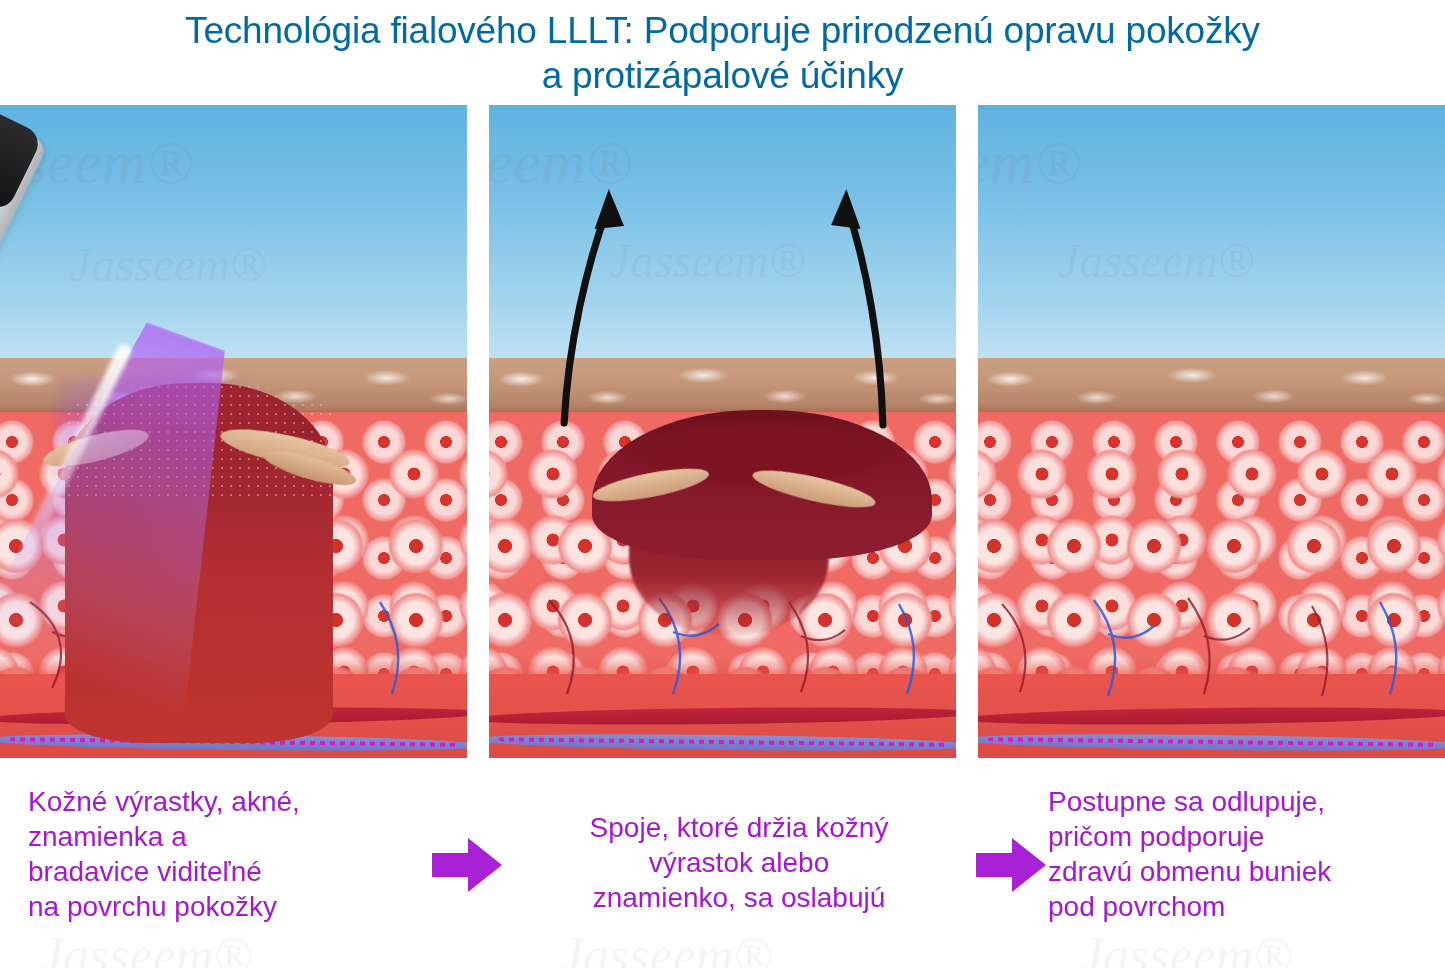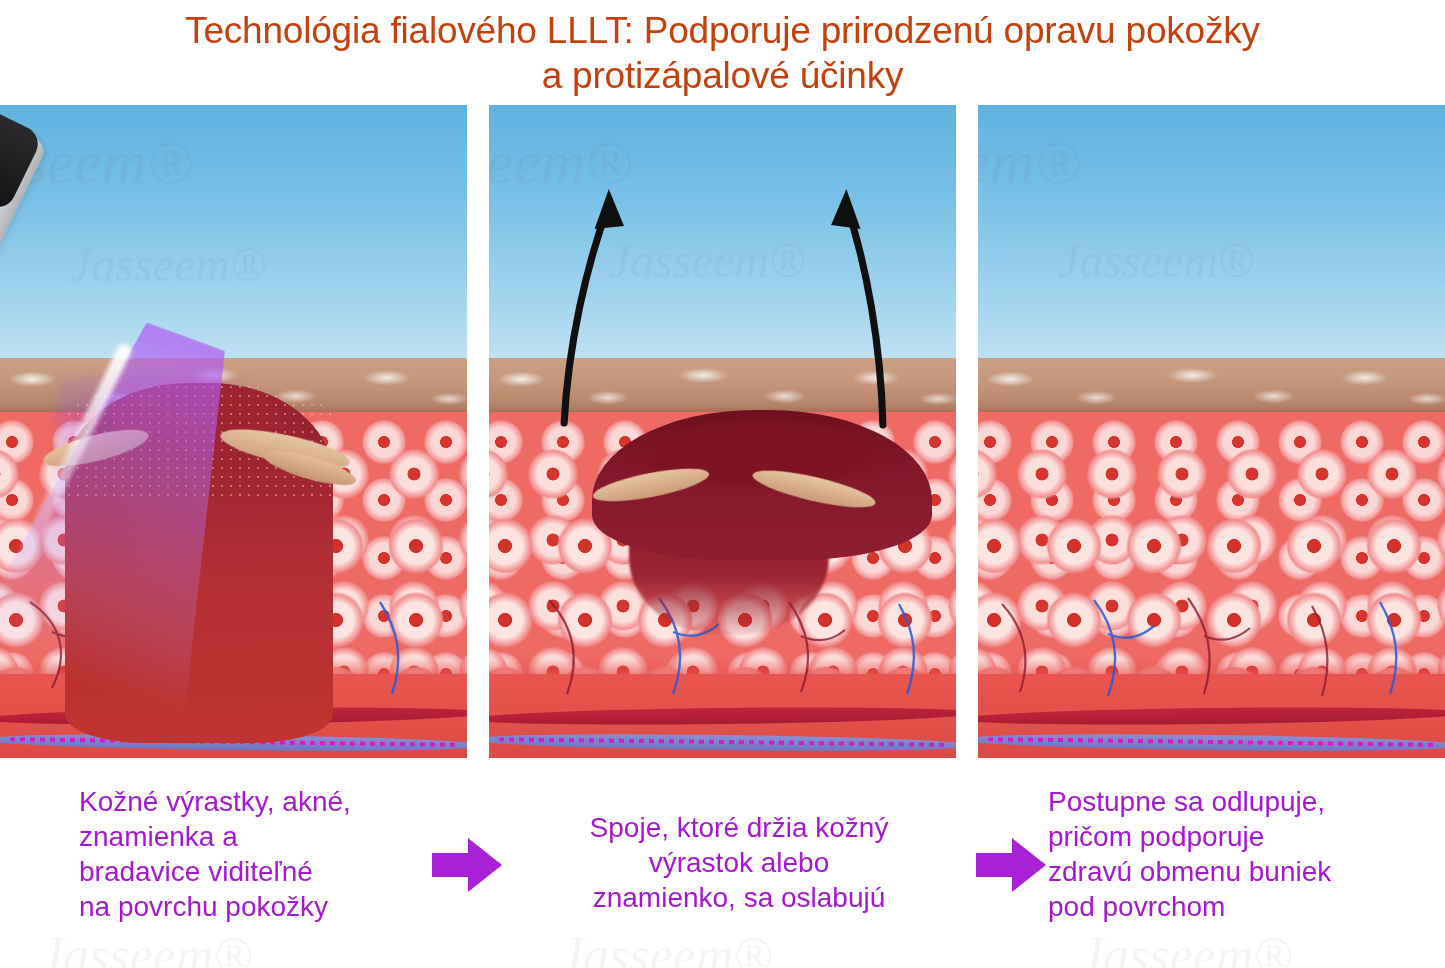--- a/index.html
+++ b/index.html
@@ -9,21 +9,21 @@
     background: #ffffff;
     font-family: "Liberation Sans", sans-serif;
     overflow: hidden;
   }
   #root { position: relative; width: 1445px; height: 968px; background:#fff; }
 
   
   .title {
     position: absolute; left: 0; top: 8px; width: 1445px;
     text-align: center;
-    color: #c2410c;
+    color: #0369a1;
     font-size: 37px;
     line-height: 45px;
     letter-spacing: -0.2px;
     white-space: pre-line;
     font-family: "Liberation Sans", sans-serif;
   }
 
   
   .panels {
     position: absolute; left: 0; top: 105px;
@@ -221,21 +221,21 @@
     display:flex; align-items:flex-start;
   }
   .capcell { position:relative; display:flex; align-items:flex-start; }
   .cap {
     color:#A517D1;
     font-size:28px;
     line-height:35px;
     white-space: pre-line;
     font-family: "Liberation Sans", sans-serif;
   }
-  .c1 { width: 430px; padding-left:79px; padding-top:12px; }
+  .c1 { width: 430px; padding-left:28px; padding-top:12px; }
   .c2 { width: 470px; padding-left:0px; padding-top:38px;text-align:center; }
   .c3 { width: 425px; padding-left:0px; padding-top:12px; }
 
   .arrowbtn {
     width: 74px; height: 62px; flex:0 0 74px;
     margin-top: 62px;
   }
 
   
   .wm {

